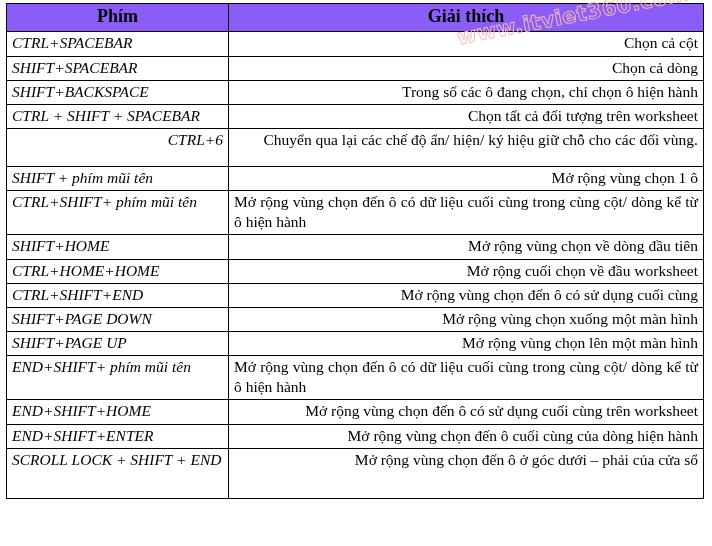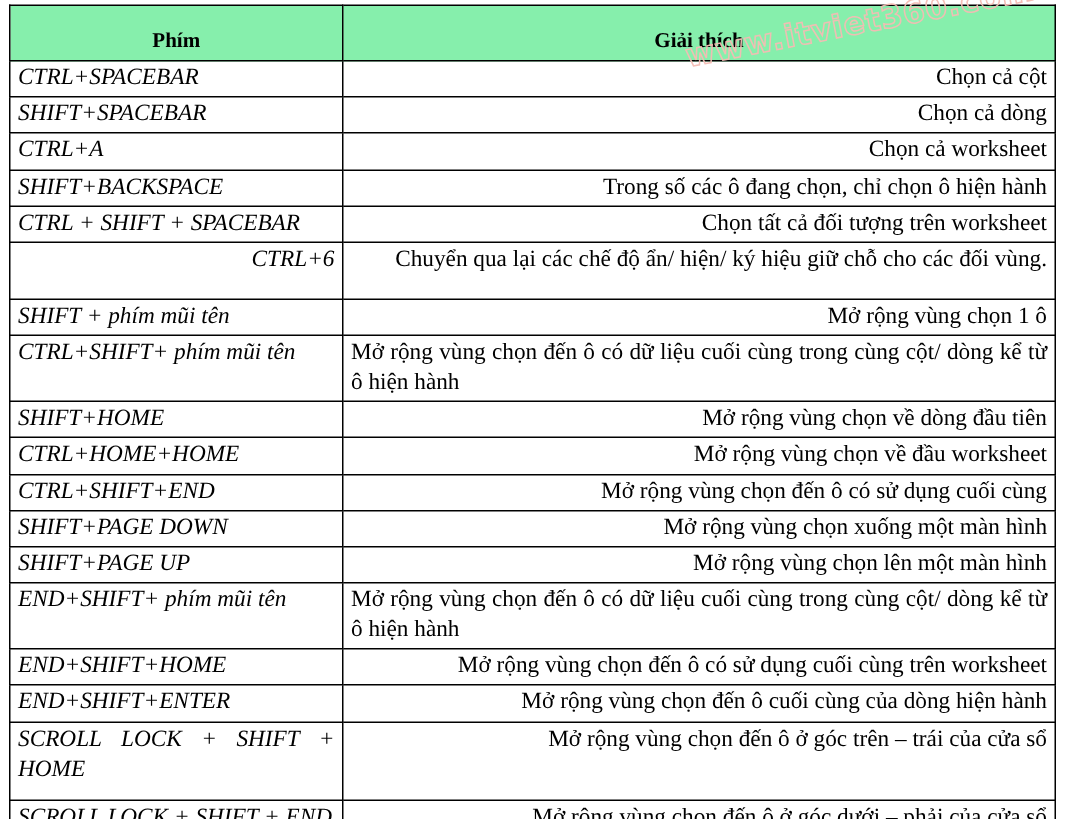--- a/index.html
+++ b/index.html
@@ -68,24 +68,24 @@
   table.kb th,
   table.kb td {
     border: 1px solid #000000;
     padding: 1px 5px 2px 5px;
     vertical-align: top;
     font-size: 15.5px;
     line-height: 1.30;
   }
 
   table.kb thead th {
-    background: #86efac;
+    background: #8b5cf6;
     font-weight: bold;
-    font-size: 14px;
-    padding-top: 15px;
+    font-size: 18px;
+    padding-top: 1px;
     padding-bottom: 3px;
   }
 
   
   td.key {
     white-space: normal;
     word-spacing: normal;
     font-style: italic;
   }
   td.key.justify2 {
@@ -126,24 +126,20 @@
     <tbody>
       <tr>
         <td class="key">CTRL+SPACEBAR</td>
         <td class="desc nojust">Chọn cả cột</td>
       </tr>
       <tr>
         <td class="key">SHIFT+SPACEBAR</td>
         <td class="desc nojust">Chọn cả dòng</td>
       </tr>
       <tr>
-        <td class="key">CTRL+A</td>
-        <td class="desc nojust">Chọn cả worksheet</td>
-      </tr>
-      <tr>
         <td class="key">SHIFT+BACKSPACE</td>
         <td class="desc nojust">Trong số các ô đang chọn, chỉ chọn ô hiện hành</td>
       </tr>
       <tr>
         <td class="key justify2">CTRL + SHIFT + SPACEBAR</td>
         <td class="desc nojust">Chọn tất cả đối tượng trên worksheet</td>
       </tr>
       <tr class="tall">
         <td class="key">CTRL+6</td>
         <td class="desc">Chuyển qua lại các chế độ ẩn/ hiện/ ký hiệu giữ chỗ cho các đối vùng.</td>
@@ -155,21 +151,21 @@
       <tr>
         <td class="key justify2">CTRL+SHIFT+ phím mũi tên</td>
         <td class="desc">Mở rộng vùng chọn đến ô có dữ liệu cuối cùng trong cùng cột/ dòng kể từ ô hiện hành</td>
       </tr>
       <tr>
         <td class="key">SHIFT+HOME</td>
         <td class="desc nojust">Mở rộng vùng chọn về dòng đầu tiên</td>
       </tr>
       <tr>
         <td class="key">CTRL+HOME+HOME</td>
-        <td class="desc nojust">Mở rộng vùng chọn về đầu worksheet</td>
+        <td class="desc nojust">Mở rộng cuối chọn về đầu worksheet</td>
       </tr>
       <tr>
         <td class="key">CTRL+SHIFT+END</td>
         <td class="desc nojust">Mở rộng vùng chọn đến ô có sử dụng cuối cùng</td>
       </tr>
       <tr>
         <td class="key">SHIFT+PAGE DOWN</td>
         <td class="desc nojust">Mở rộng vùng chọn xuống một màn hình</td>
       </tr>
       <tr>
@@ -181,24 +177,20 @@
         <td class="desc">Mở rộng vùng chọn đến ô có dữ liệu cuối cùng trong cùng cột/ dòng kể từ ô hiện hành</td>
       </tr>
       <tr>
         <td class="key">END+SHIFT+HOME</td>
         <td class="desc nojust">Mở rộng vùng chọn đến ô có sử dụng cuối cùng trên worksheet</td>
       </tr>
       <tr>
         <td class="key">END+SHIFT+ENTER</td>
         <td class="desc nojust">Mở rộng vùng chọn đến ô cuối cùng của dòng hiện hành</td>
       </tr>
-      <tr class="tall2">
-        <td class="key justify2">SCROLL LOCK + SHIFT + HOME</td>
-        <td class="desc nojust">Mở rộng vùng chọn đến ô ở góc trên – trái của cửa sổ</td>
-      </tr>
       <tr class="tall3">
         <td class="key justify2">SCROLL LOCK + SHIFT + END</td>
         <td class="desc nojust">Mở rộng vùng chọn đến ô ở góc dưới – phải của cửa sổ</td>
       </tr>
     </tbody>
   </table>
 
 </div>
 
 </body></html>

